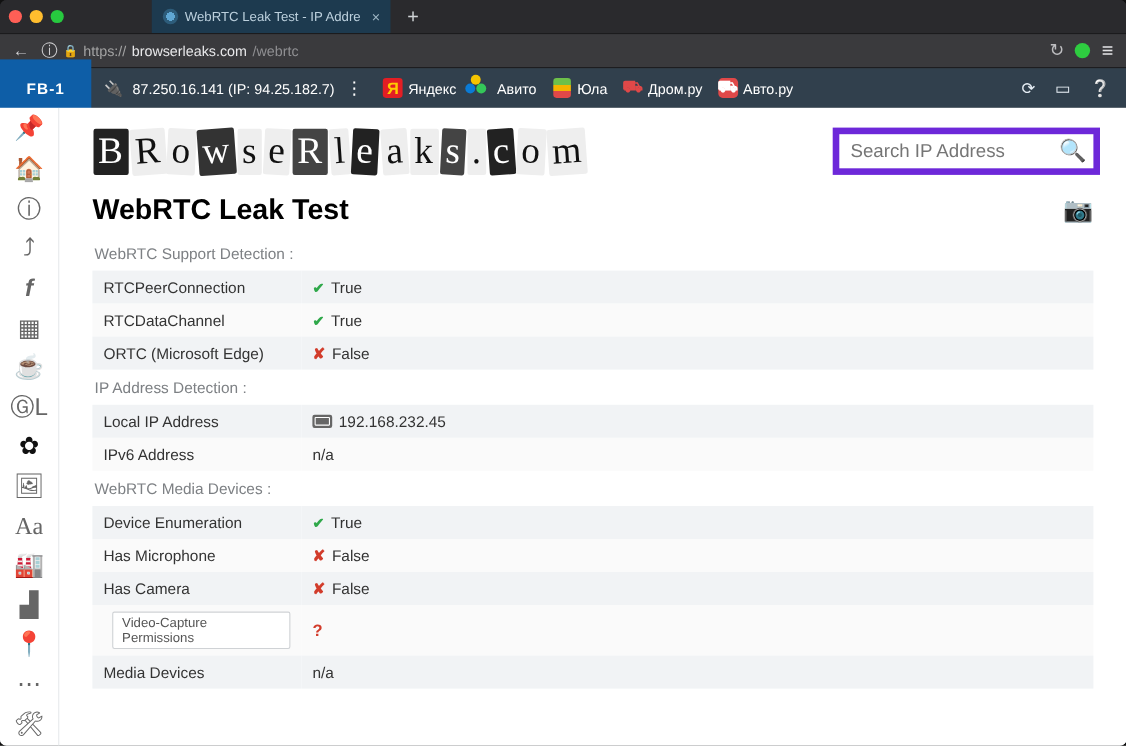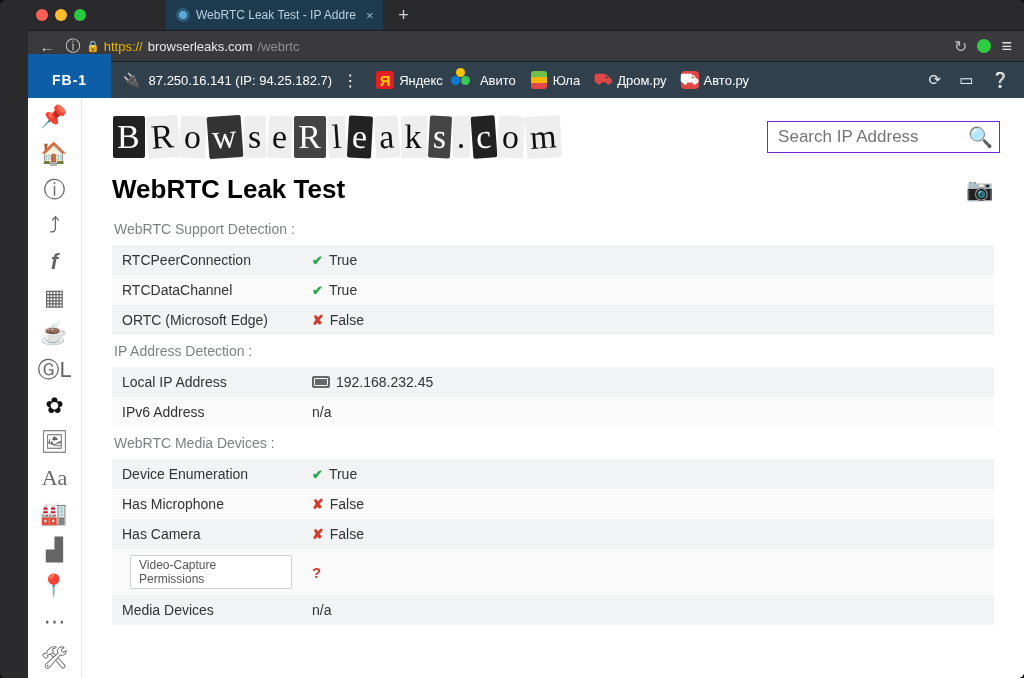--- a/index.html
+++ b/index.html
@@ -1,34 +1,34 @@
 <!DOCTYPE html>
 <html><head>
 <meta charset="utf-8">
 <style>
 * { margin:0; padding:0; box-sizing:border-box; }
 body { font-family:Arial,Helvetica,sans-serif; width:1024px; height:678px; background:#111; overflow:hidden; border-radius:6px; }
-.window { width:100%; height:100%; display:flex; flex-direction:column; background:#2b2b2e;padding-left:28px; }
+.window { width:100%; height:100%; display:flex; flex-direction:column; background:#2b2b2e; }
 
 
 .titlebar { height:30px; background:#2a2a2d; display:flex; align-items:center; padding:0 8px; }
 .traffic { display:flex; gap:7px; margin-right:10px; }
 .dot { width:12px; height:12px; border-radius:50%; }
 .dot.red{background:#ff5f56;} .dot.yellow{background:#ffbd2e;} .dot.green{background:#27c93f;}
 .tab { background:#1d3a4f; height:30px; display:flex; align-items:center; padding:0 10px; color:#bcd0dd; font-size:12px; gap:6px; max-width:220px; position:relative; }
 .tab .favicon{ width:14px; height:14px; border-radius:50%; background:radial-gradient(circle at 50% 50%, #5fa7d4 0 40%, #2d5c7a 41% 100%); }
 .tab .x{ color:#9fb6c4; font-size:13px; margin-left:4px; cursor:pointer;}
 .newtab { width:28px; height:28px; display:flex; align-items:center; justify-content:center; color:#cfd3d6; font-size:18px; margin-left:6px; cursor:pointer;}
 
 
 .urlbar { height:32px; background:#3a3a3d; display:flex; align-items:center; padding:0 6px; border-top:1px solid #1b1b1d; border-bottom:1px solid #1b1b1d;}
 .nav-btn{ width:26px; height:26px; display:flex; align-items:center; justify-content:center; color:#d0d0d3; font-size:15px; cursor:pointer;}
 .addr { flex:1; display:flex; align-items:center; gap:5px; color:#d0d0d3; font-size:13px; padding:0 4px;}
 .lock{ color:#4caf50; font-size:11px;}
-.addr .proto{color:#eab308;}
+.addr .proto{color:#a3a3a3;}
 .addr .host{color:#e8e8ea;}
 .addr .path{color:#8f8f92;}
 .urlright{display:flex;align-items:center;gap:10px; padding-right:6px;}
 .refresh{ color:#bdbdc0; cursor:pointer;}
 .green-dot{ width:14px; height:14px; border-radius:50%; background:#2ecc40;}
 .hamburger{ color:#e0e0e2; font-size:18px; cursor:pointer;}
 
 
 .ext { height:36px; background:#31404d; display:flex; align-items:center; color:#fff; font-size:13px;}
 .fb1 { background:#0e5ea7; height:52px; display:flex; align-items:center; padding:0 24px; font-weight:bold; font-size:14px; letter-spacing:1px;}
@@ -53,21 +53,21 @@
 .logo { font-size:34px; font-family:"Times New Roman",serif; letter-spacing:1px; color:#111;} 
 .logo span{ background:#eee; padding:2px 4px; margin:0 1px; display:inline-block; border-radius:2px;}
 .logo span:nth-child(2n){transform:rotate(-4deg);}
 .logo span:nth-child(3n){transform:rotate(3deg);}
 .logo span:nth-child(1){background:#222;color:#fff;}
 .logo span:nth-child(4){background:#333;color:#fff;}
 .logo span:nth-child(7){background:#444;color:#fff;}
 .logo span:nth-child(9){background:#222;color:#fff;}
 .logo span:nth-child(12){background:#444;color:#fff;}
 .logo span:nth-child(14){background:#222;color:#fff;}
-.searchwrap{ margin-left:auto; display:flex; align-items:center; border:1px solid #6d28d9; padding:3px 6px 3px 10px; background:#fff;}
+.searchwrap{ margin-left:auto; display:flex; align-items:center; border:6px solid #6d28d9; padding:3px 6px 3px 10px; background:#fff;}
 .searchwrap input{ border:none; outline:none; font-size:17px; color:#888; width:190px; font-family:inherit;}
 .searchwrap .mag{ color:#9c9fa3; font-size:20px; cursor:pointer; }
 
 .body { padding:6px 30px 0 30px; overflow:auto; flex:1;}
 .h1row{ display:flex; align-items:center; margin-bottom:8px;}
 h1{ font-family:Verdana,Geneva,sans-serif; font-size:26px; font-weight:bold; color:#000000;}
 .cam{ margin-left:auto; color:#8f9296; font-size:22px; cursor:pointer;}
 
 .section-title{ color:#7d8084; font-size:14px; padding:8px 2px;}
 table.det{ width:100%; border-collapse:collapse; font-size:14px;}

